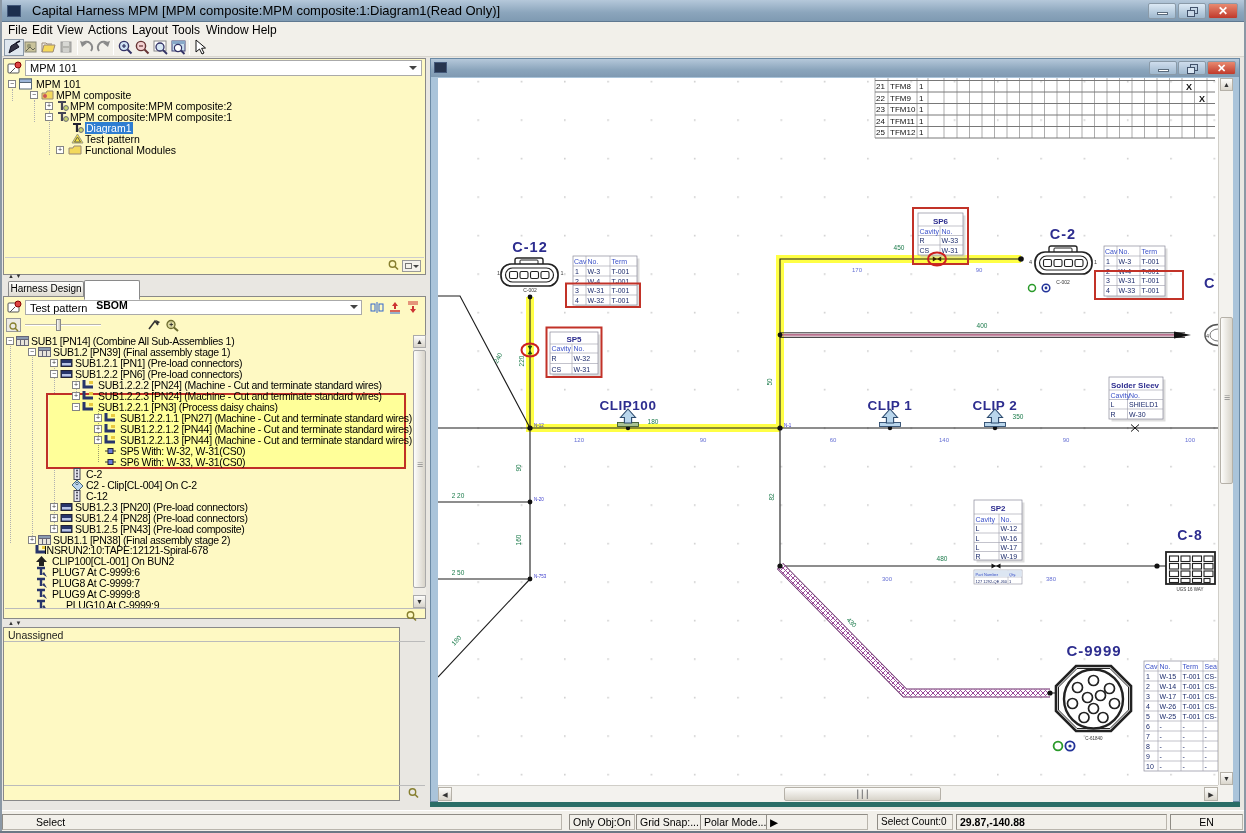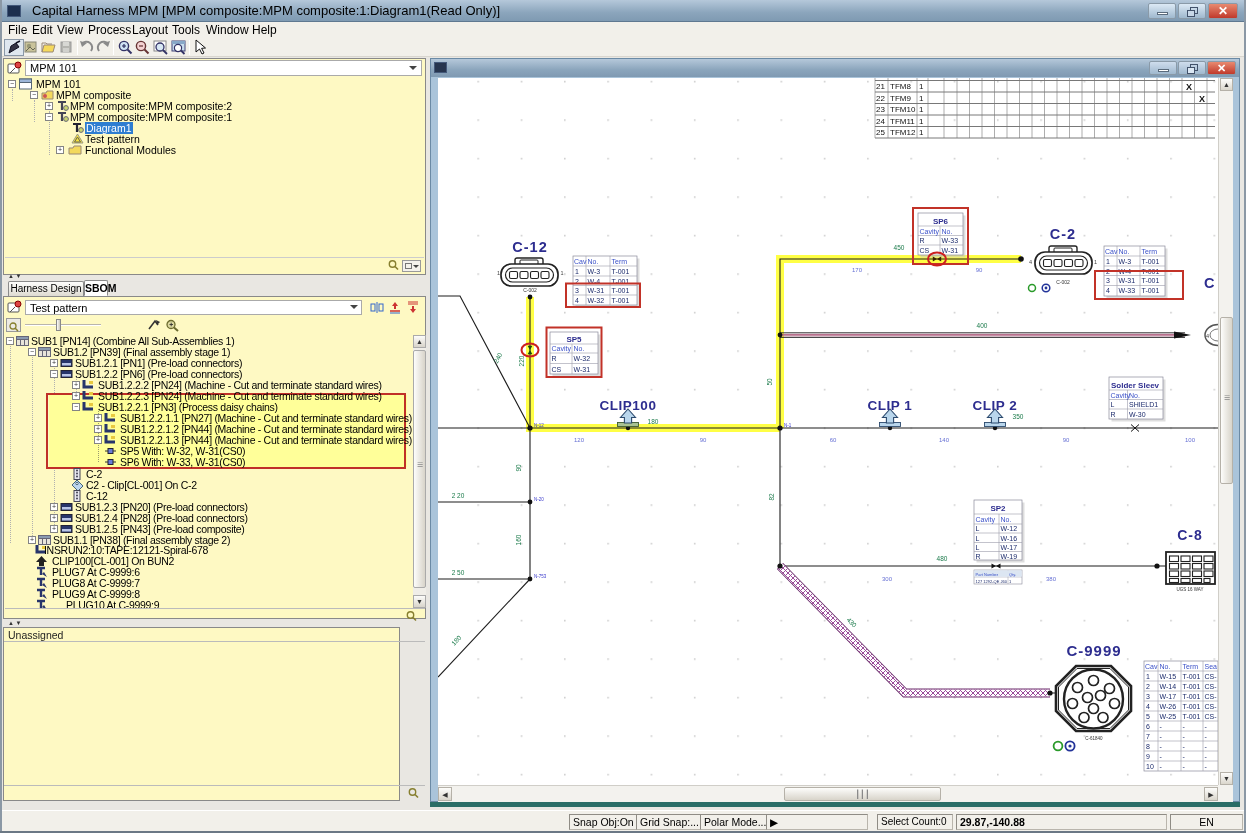--- a/index.html
+++ b/index.html
@@ -30,21 +30,21 @@
 <div class="abs winbtn" style="left:1178px;width:28px;background:linear-gradient(#dce9f5,#9fb8ce)">
     <div class="abs" style="left:11px;top:3px;width:8px;height:7px;border:1px solid #42526b;background:transparent"></div>
     <div class="abs" style="left:8px;top:6px;width:8px;height:7px;border:1px solid #42526b;background:#c8d8e8"></div>
   </div>
 <div class="abs winbtn" style="left:1208px;width:30px;background:linear-gradient(#e88a70,#c0392b);color:#fff;font-weight:bold;text-align:center;font-size:12px;line-height:14px">✕</div>
 
 <div class="abs" id="menubar">
 <span class="mitem" style="left:8px">File</span>
     <span class="mitem" style="left:32px">Edit</span>
     <span class="mitem" style="left:57px">View</span>
-    <span class="mitem" style="left:88px">Process</span>
+    <span class="mitem" style="left:88px">Actions</span>
     <span class="mitem" style="left:132px">Layout</span>
     <span class="mitem" style="left:172px">Tools</span>
     <span class="mitem" style="left:206px">Window</span>
     <span class="mitem" style="left:252px">Help</span>
 </div>
 
 <div class="abs" id="toolbar"></div>
 <div class="abs" id="tbicons" style="left:0;top:38px;width:420px;height:19px">
     <div class="abs" style="left:77px;top:2px;width:1px;height:15px;background:#c9c6be;border-right:1px solid #fff"></div>
     <div class="abs" style="left:113px;top:2px;width:1px;height:15px;background:#c9c6be;border-right:1px solid #fff"></div>
@@ -167,21 +167,21 @@
     <div class="abs" style="left:397px;top:2px;width:19px;height:12px;border:1px solid #999;background:#f4f2ec">
         <div class="abs" style="left:2px;top:2px;width:7px;height:6px;border:1px solid #777"></div>
         <div class="carr" style="right:1px;top:4px;border-width:3px"></div>
       </div>
   </div>
 </div>
 
 <div class="abs" style="left:8px;top:273px;font-size:6px;color:#333">▲ ▼</div>
 
 <div class="abs" style="left:8px;top:281px;width:76px;height:15px;background:linear-gradient(#fdfdfb,#dedbd2);border:1px solid #8a8a8a;border-bottom:none;border-radius:2px 2px 0 0;font-size:10px;text-align:center;padding-top:1px;white-space:nowrap">Harness Design</div>
-<div class="abs" style="left:84px;top:280px;width:24px;height:16px;background:#fff;border:1px solid #8a8a8a;border-bottom:1px solid #fff;border-radius:2px 2px 0 0;font-size:10.5px;font-weight:bold;text-align:center;padding-top:1px;z-index:3">SBOM</div>
+<div class="abs" style="left:84px;top:280px;width:56px;height:16px;background:#fff;border:1px solid #8a8a8a;border-bottom:1px solid #fff;border-radius:2px 2px 0 0;font-size:10.5px;font-weight:bold;text-align:center;padding-top:18px;z-index:3">SBOM</div>
 <div class="abs panel" id="sbompanel" style="left:3px;top:296px;width:423px;height:323px">
   <svg class="abs" style="left:3px;top:3px" width="16" height="15" viewBox="0 0 16 15">
       <rect x="1" y="3" width="11" height="9" rx="1" fill="#fff" stroke="#555"></rect>
       <circle cx="11" cy="4" r="3" fill="#d44" stroke="#800"></circle>
       <path d="M3 12 L8 7" stroke="#555" fill="none"></path>
     </svg>
   <div class="combo" style="left:21px;top:3px;width:337px;height:15px;border-color:#aaa">
       <span style="position:absolute;left:4px;top:1px">Test pattern</span>
       <span class="carr" style="right:3px;top:4px"></span>
     </div>
@@ -320,21 +320,21 @@
         <use href="#iS"></use>
       </svg>
       <span class="treetxt" style="left:115px;top:121px">SP6 With: W-33, W-31(CS0)</span>
     <svg class="abs" style="left:66px;top:133px" width="13" height="12">
         <use href="#iC"></use>
       </svg>
       <span class="treetxt" style="left:81px;top:133px">C-2</span>
     <svg class="abs" style="left:66px;top:144px" width="13" height="12">
         <use href="#iK"></use>
       </svg>
-      <span class="treetxt" style="left:81px;top:144px">C2 - Clip[CL-001] On C-2</span>
+      <span class="treetxt" style="left:81px;top:144px">C2 - Clip[CL-004] On C-2</span>
     <svg class="abs" style="left:66px;top:155px" width="13" height="12">
         <use href="#iC"></use>
       </svg>
       <span class="treetxt" style="left:81px;top:155px">C-12</span>
     <span class="exp" style="left:45px;top:168px">+</span>
       <svg class="abs" style="left:55px;top:166px" width="13" height="12">
         <use href="#iP"></use>
       </svg>
       <span class="treetxt" style="left:70px;top:166px">SUB1.2.3 [PN20] (Pre-load connectors)</span>
     <span class="exp" style="left:45px;top:179px">+</span>
@@ -400,21 +400,22 @@
     </div>
   <div class="abs" style="left:0;top:157px;width:421px;height:15px;border-top:1px solid #bbb">
     <svg class="abs" style="left:403px;top:1px" width="13" height="13" viewBox="0 0 13 13">
         <circle cx="5.5" cy="5" r="3.2" fill="none" stroke="#877f2f" stroke-width="1.4"></circle>
         <path d="M8 7.5 L11 10.5" stroke="#877f2f" stroke-width="1.6"></path>
       </svg>
   </div>
 </div>
 
 <div class="abs" id="statusbar">
-  <span class="sbox" style="left:569px">Snap Obj:On</span>
+  <span class="sbox" style="left:2px;width:560px"><span style="margin-left:30px">Select</span></span>
+  <span class="sbox" style="left:569px">Only Obj:On</span>
   <span class="sbox" style="left:636px">Grid Snap:...</span>
   <span class="sbox" style="left:700px">Polar Mode...</span>
   <span class="sbox" style="left:766px;width:102px">▶</span>
   <span class="sbox" style="left:877px;width:76px;font-size:10px">Select Count:0</span>
   <span class="sbox" style="left:956px;width:211px;font-weight:bold">29.87,-140.88</span>
   <span class="sbox" style="left:1170px;width:73px;text-align:center">EN</span>
 </div>
 
 <div class="abs" id="child" style="left:430px;top:58px;width:810px;height:744px;background:#aac4da;border:1px solid #6b8aa5"></div>
 <div class="abs" id="childtitle" style="left:431px;top:59px;width:808px;height:18px;background:linear-gradient(#b5c8da,#8ba5bc 60%,#7f9ab2)">

